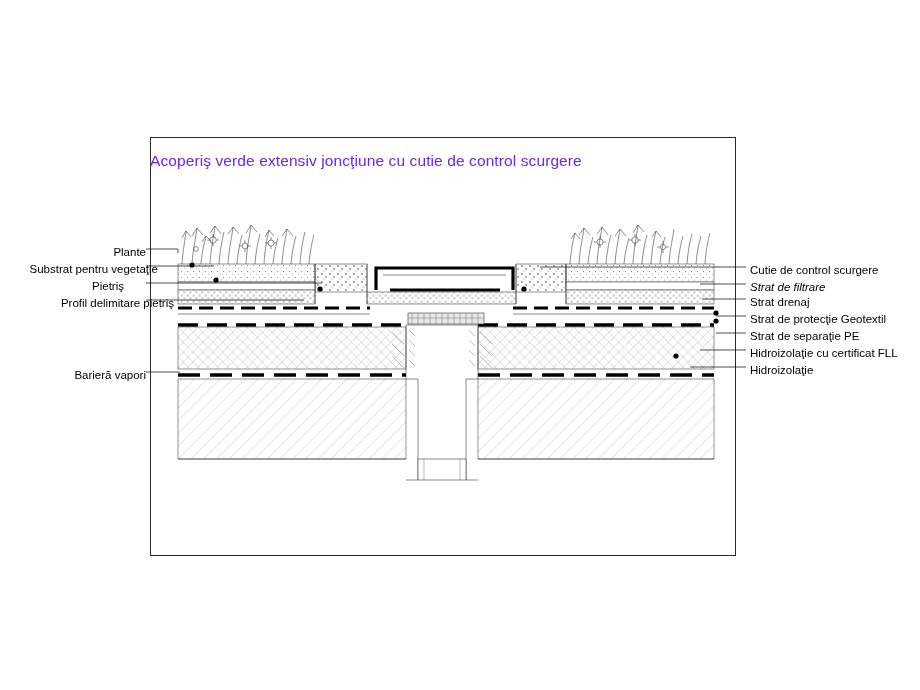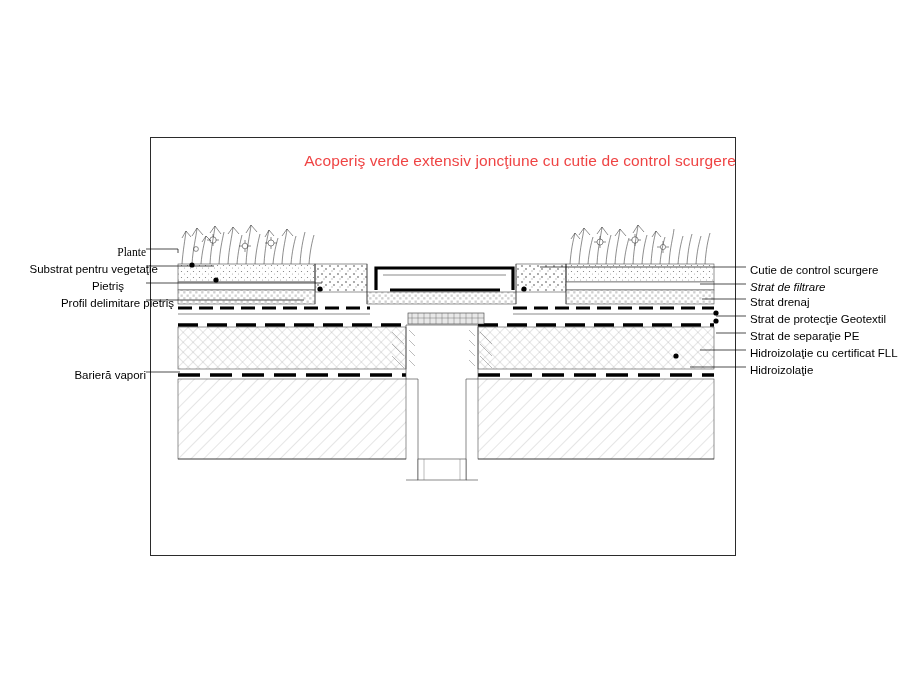--- a/index.html
+++ b/index.html
@@ -29,24 +29,24 @@
     height: 419px;
     border: 1px solid #2b2b2b;
     box-sizing: border-box;
     background: #ffffff;
   }
   .title {
     position: absolute;
     left: 150px;
     top: 152px;
     width: 586px;
-    text-align: right;
+    text-align: left;
     font-size: 15.5px;
     letter-spacing: 0.1px;
-    color: #ef4444;
+    color: #6d28d9;
   }
   .label {
     position: absolute;
     font-size: 11.5px;
     color: #000000;
     white-space: nowrap;
     line-height: 13px;
   }
   .label.left { text-align: right; }
   .label.right { text-align: left; }
@@ -227,21 +227,21 @@
     <path class="ldr" d="M746 333 L716 333"></path>
     <path class="ldr" d="M746 350 L700 350"></path>
     <path class="ldr" d="M746 367 L690 367"></path>
 
     <circle class="dot" cx="524" cy="289" r="2.6"></circle>
     <circle class="dot" cx="716" cy="313" r="2.6"></circle>
     <circle class="dot" cx="716" cy="321" r="2.6"></circle>
     <circle class="dot" cx="676" cy="356" r="2.6"></circle>
   </svg>
 
-  <div class="label left" style="left:0px; top:246px; width:146px;font-family:Liberation Serif, serif;">
+  <div class="label left" style="left:0px; top:246px; width:146px;">
     <span>Plante</span>
   </div>
   <div class="label left" style="left:12px; top:263px; width:146px;">
     <span>Substrat pentru vegetaţie</span>
   </div>
   <div class="label left" style="left:0px; top:280px; width:124px;">
     <span>Pietriş</span>
   </div>
   <div class="label left" style="left:0px; top:297px; width:174px;">
     <span>Profil delimitare pietriş</span>

